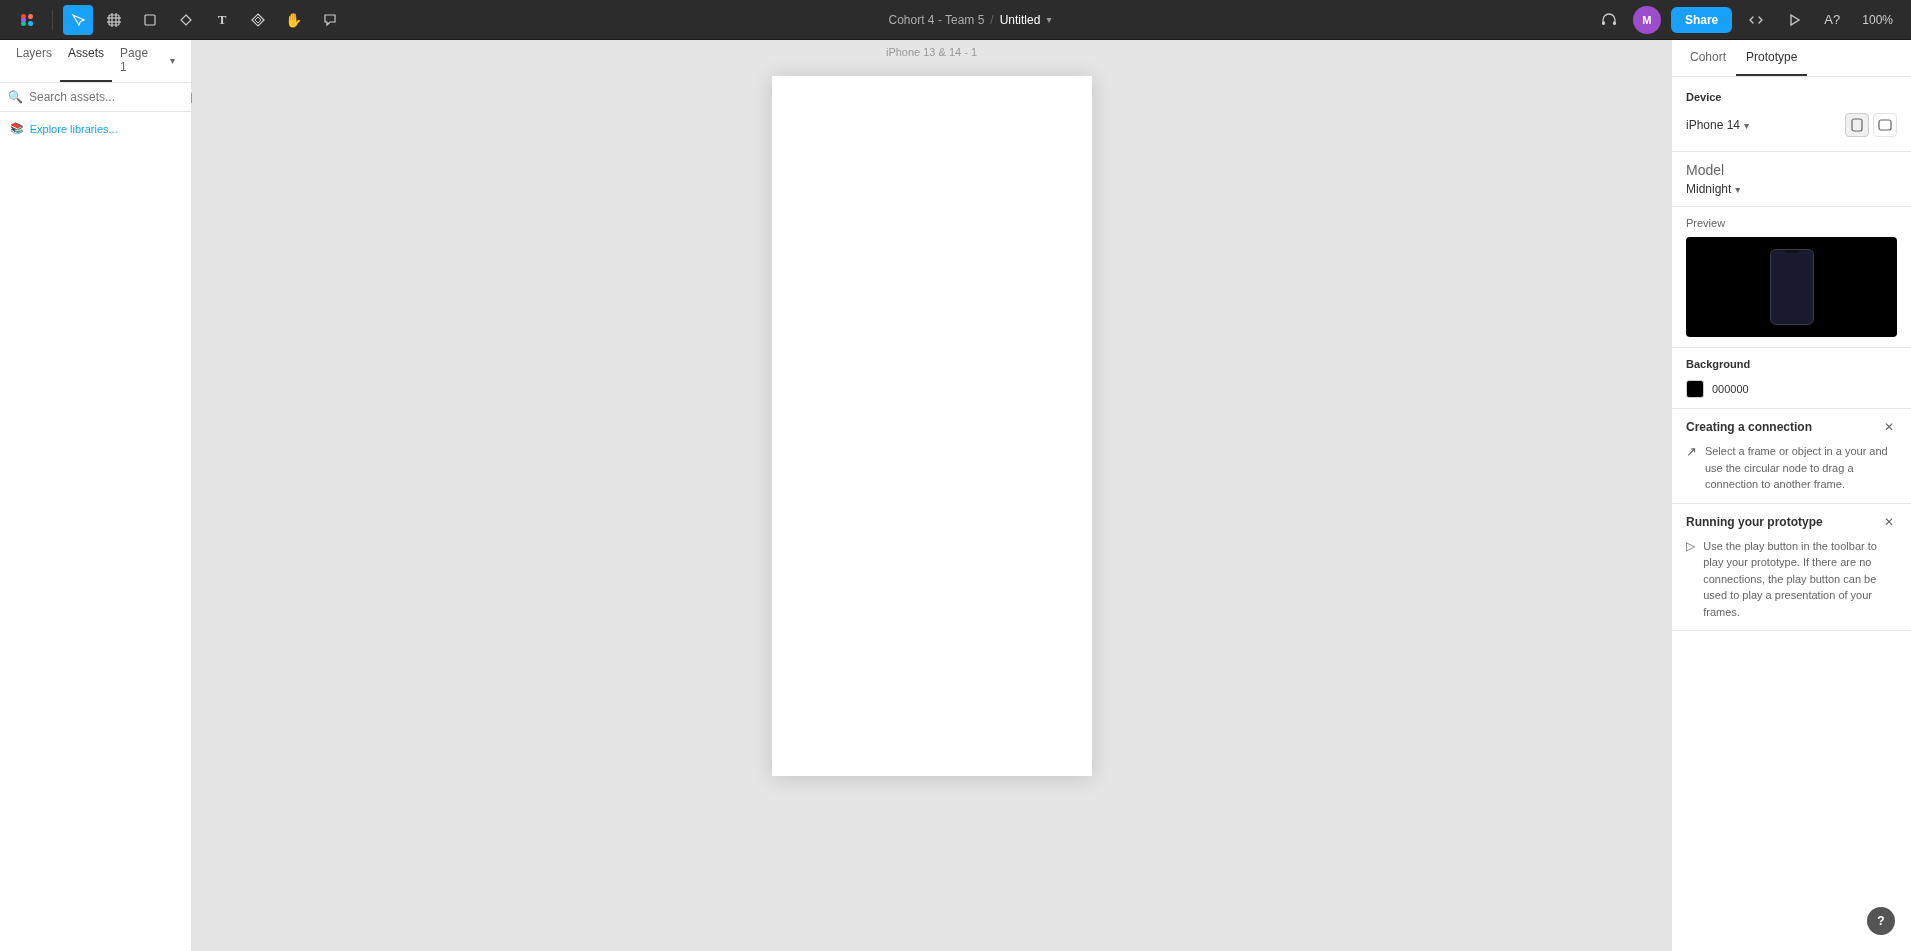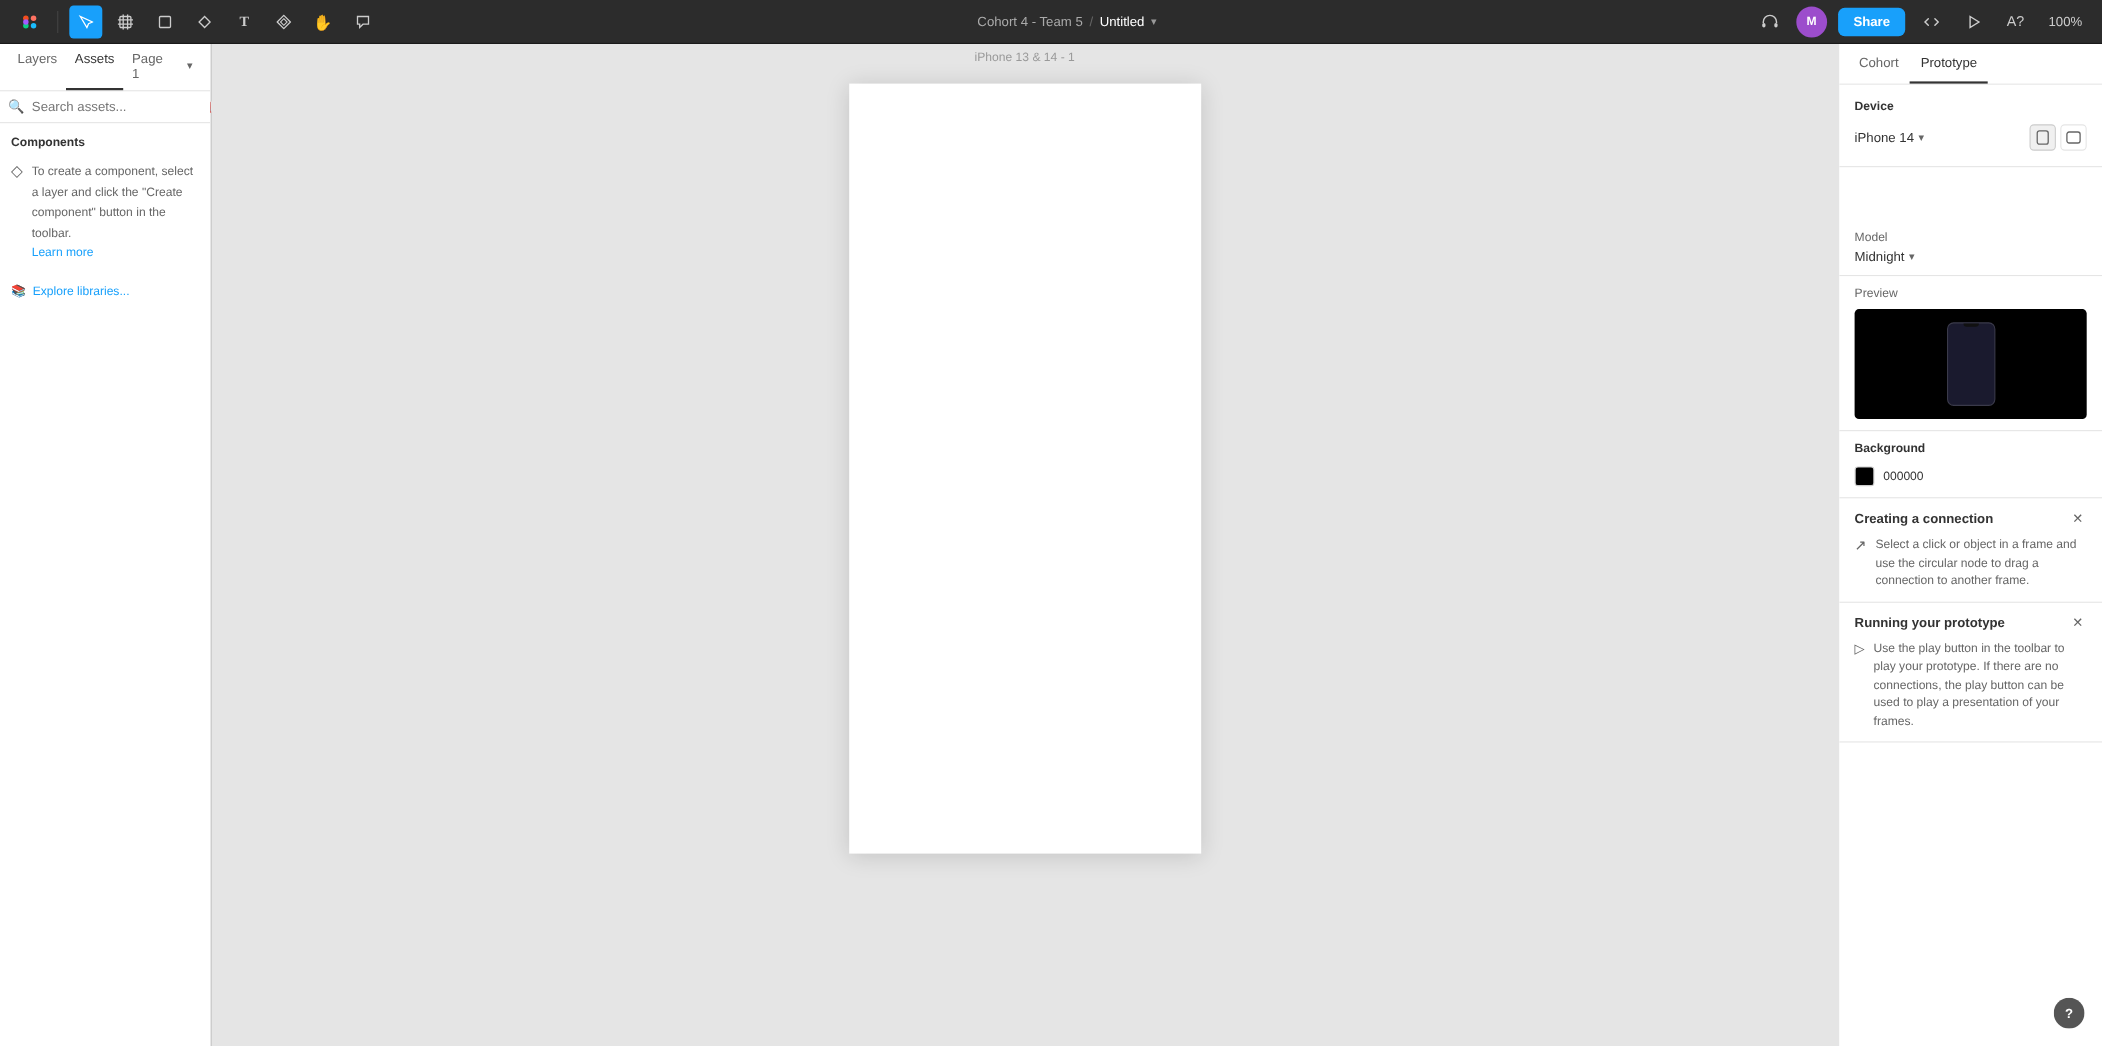--- a/index.html
+++ b/index.html
@@ -171,21 +171,21 @@
 
     .orientation-btns { display: flex; gap: 4px; }
     .orient-btn {
       width: 24px; height: 24px; display: flex; align-items: center; justify-content: center;
       border: 1px solid #e5e5e5; border-radius: 4px; cursor: pointer; color: #666; font-size: 12px;
       background: #fff;
     }
     .orient-btn.active { background: #f0f0f0; border-color: #ccc; }
 
     .model-section { padding: 10px 14px; border-bottom: 1px solid #e5e5e5; }
-    .model-label { font-size: 11px; color: #666; margin-bottom: 4px; margin-top: 48px; }
+    .model-label { font-size: 14px; color: #666; margin-bottom: 4px; }
     .model-selector {
       display: flex; align-items: center; gap: 4px; font-size: 12px; color: #333; cursor: pointer;
     }
     .model-selector .chevron { font-size: 10px; color: #666; }
 
     .preview-section { padding: 10px 14px; border-bottom: 1px solid #e5e5e5; }
     .preview-label { font-size: 11px; color: #666; margin-bottom: 8px; }
     .preview-box {
       width: 100%;
       height: 100px;
@@ -364,30 +364,20 @@
         <span style="font-size:10px;color:#666;">▾</span>
       </div>
     </div>
 
     <div class="search-bar">
       <span class="search-icon">🔍</span>
       <input class="search-input" type="text" placeholder="Search assets..." style="">
       <span class="book-icon">📖</span>
     </div>
 
-    <div class="components-section">
-      <div class="components-title">Components</div>
-      <div class="component-hint">
-        <span class="component-hint-icon">◇</span>
-        <div>
-          <span class="component-hint-text">To create a component, select a layer and click the "Create component" button in the toolbar.</span>
-          <a class="learn-more" href="#">Learn more</a>
-        </div>
-      </div>
-    </div>
 
     <div class="explore-libraries">
       <span>📚</span>
       <span>Explore libraries...</span>
     </div>
   </div>
 
   <div class="canvas-area">
     <div class="frame-label">iPhone 13 &amp; 14 - 1</div>
     <div class="frame-container"></div>
@@ -446,21 +436,21 @@
       </div>
     </div>
 
     <div class="connection-section">
       <div class="section-header">
         <span class="section-title">Creating a connection</span>
         <button class="close-btn">✕</button>
       </div>
       <div class="connection-body">
         <span class="connection-icon">↗</span>
-        <span class="connection-text">Select a click or object in a frame and use the circular node to drag a connection to another frame.</span>
+        <span class="connection-text">Select a frame or object in a your and use the circular node to drag a connection to another frame.</span>
       </div>
     </div>
 
     <div class="running-section">
       <div class="section-header">
         <span class="section-title">Running your prototype</span>
         <button class="close-btn">✕</button>
       </div>
       <div class="running-body">
         <span class="play-icon">▷</span>

